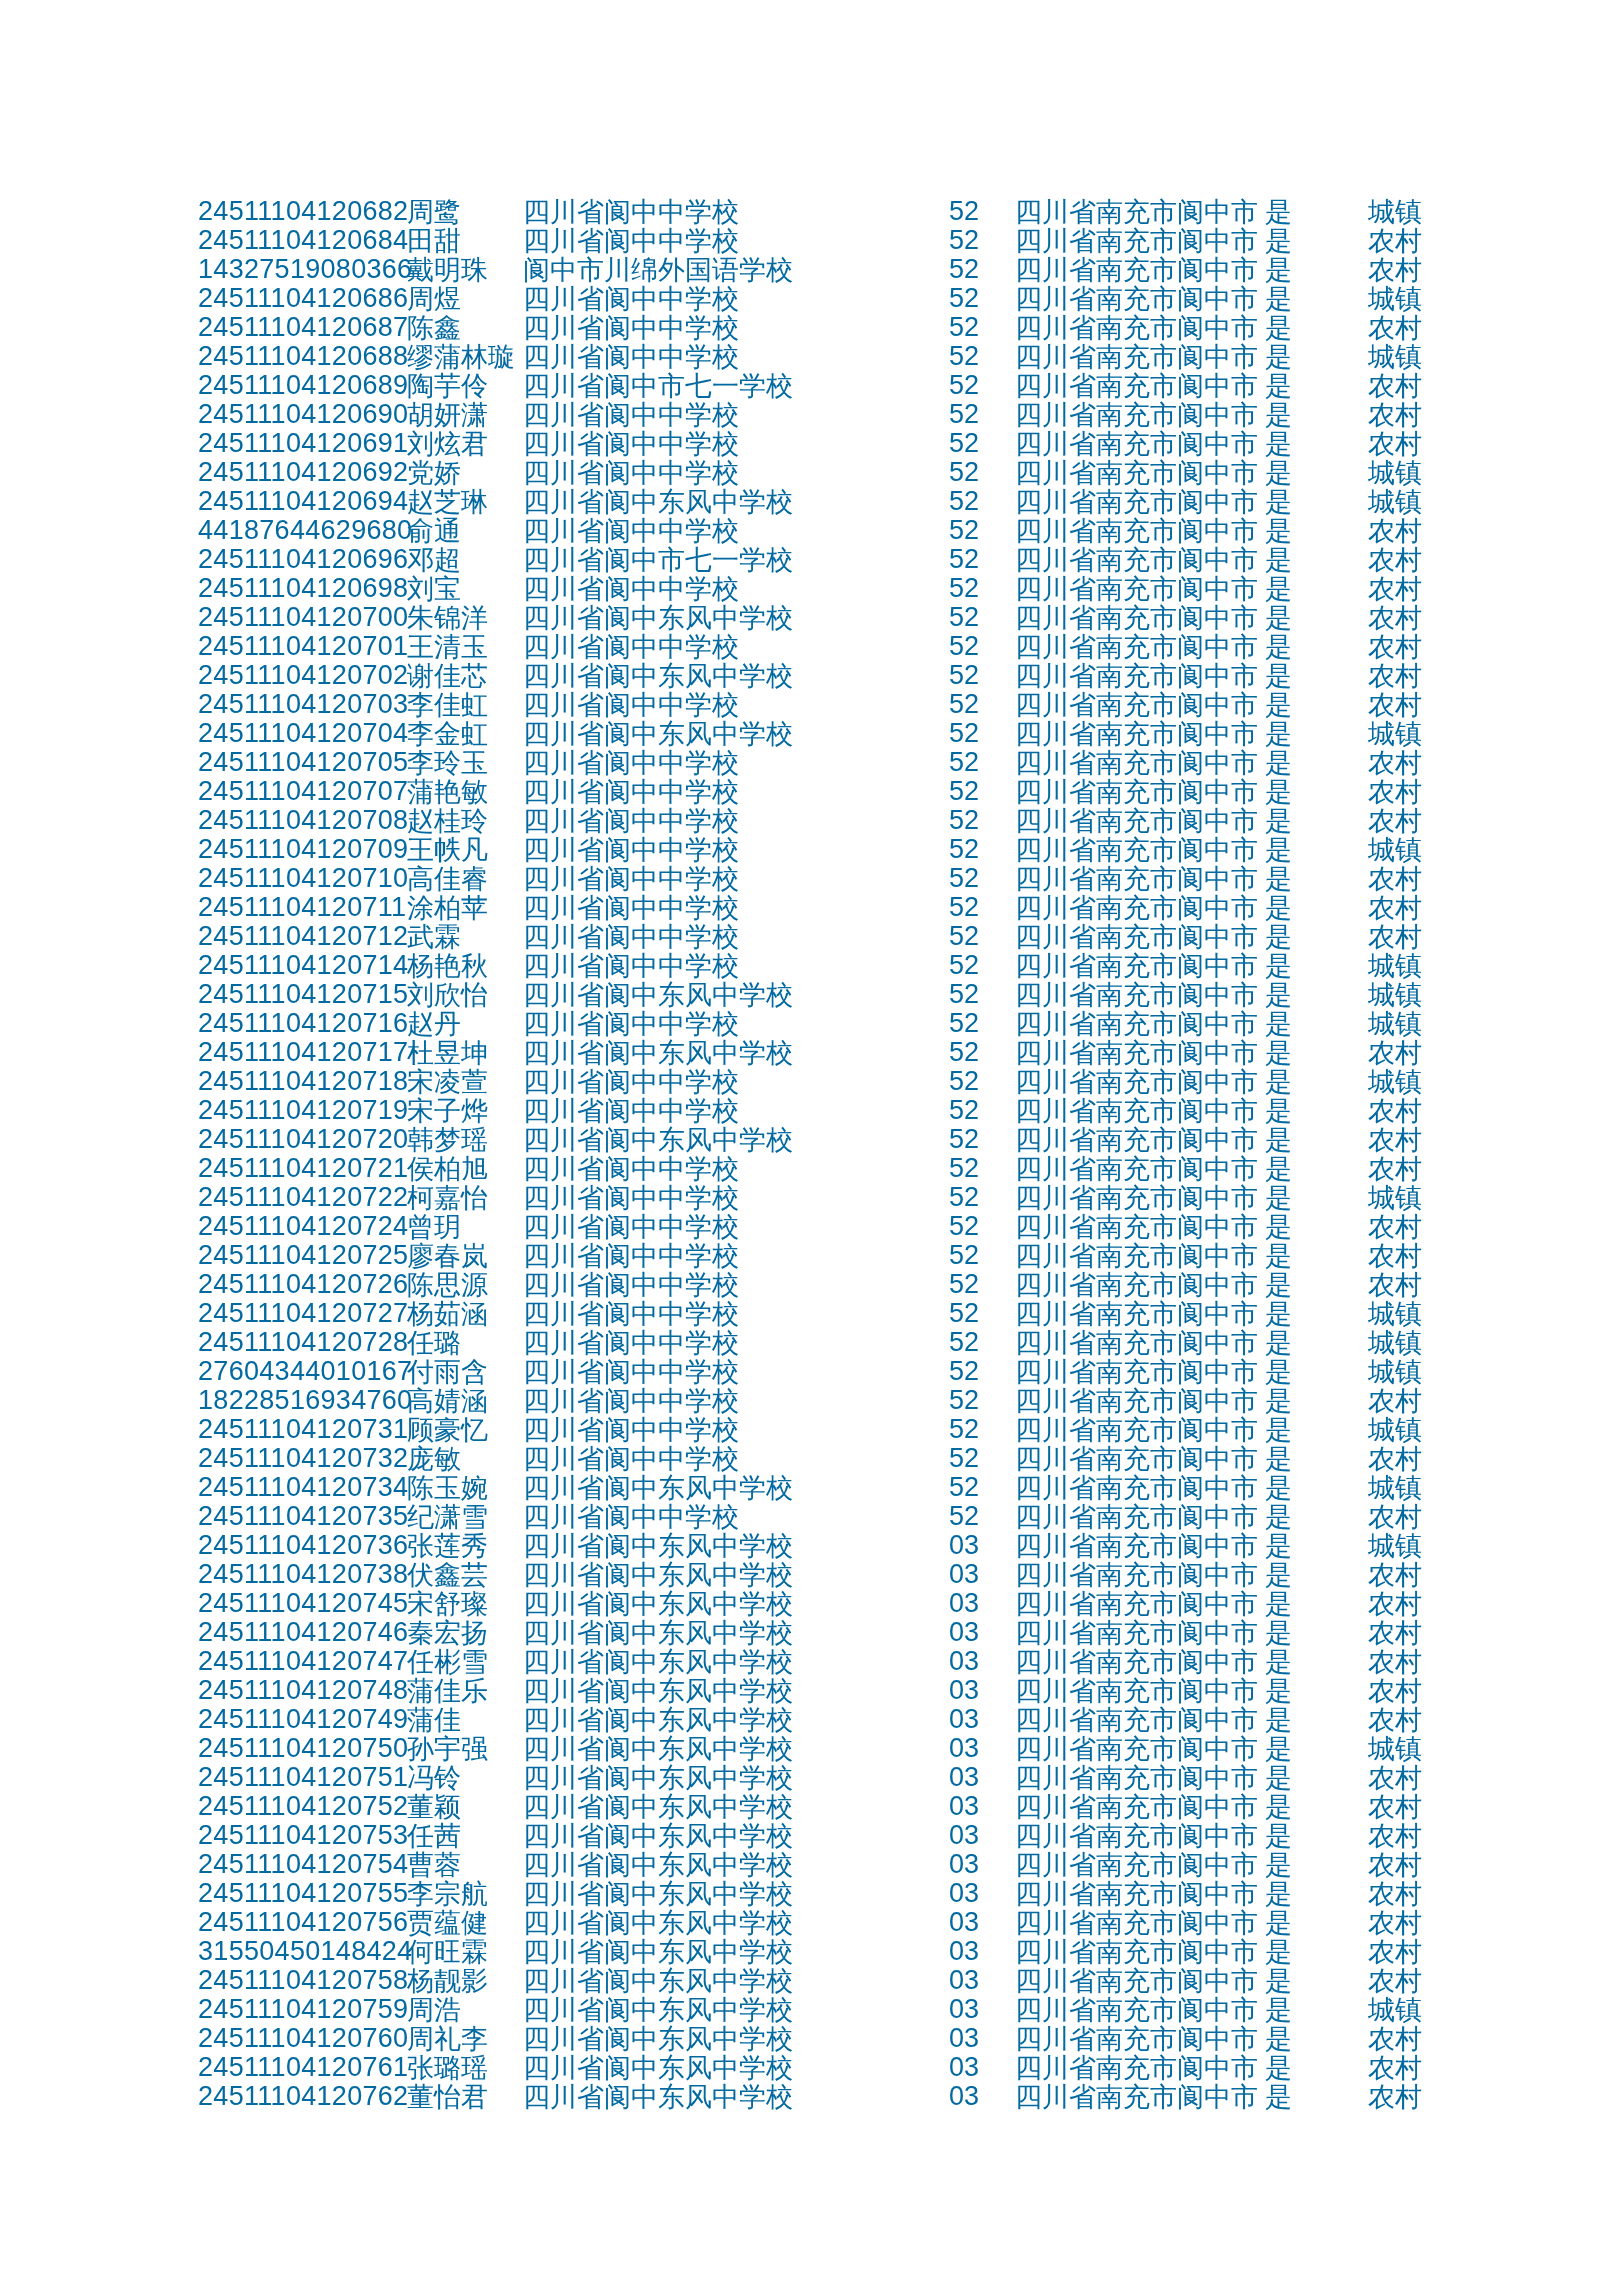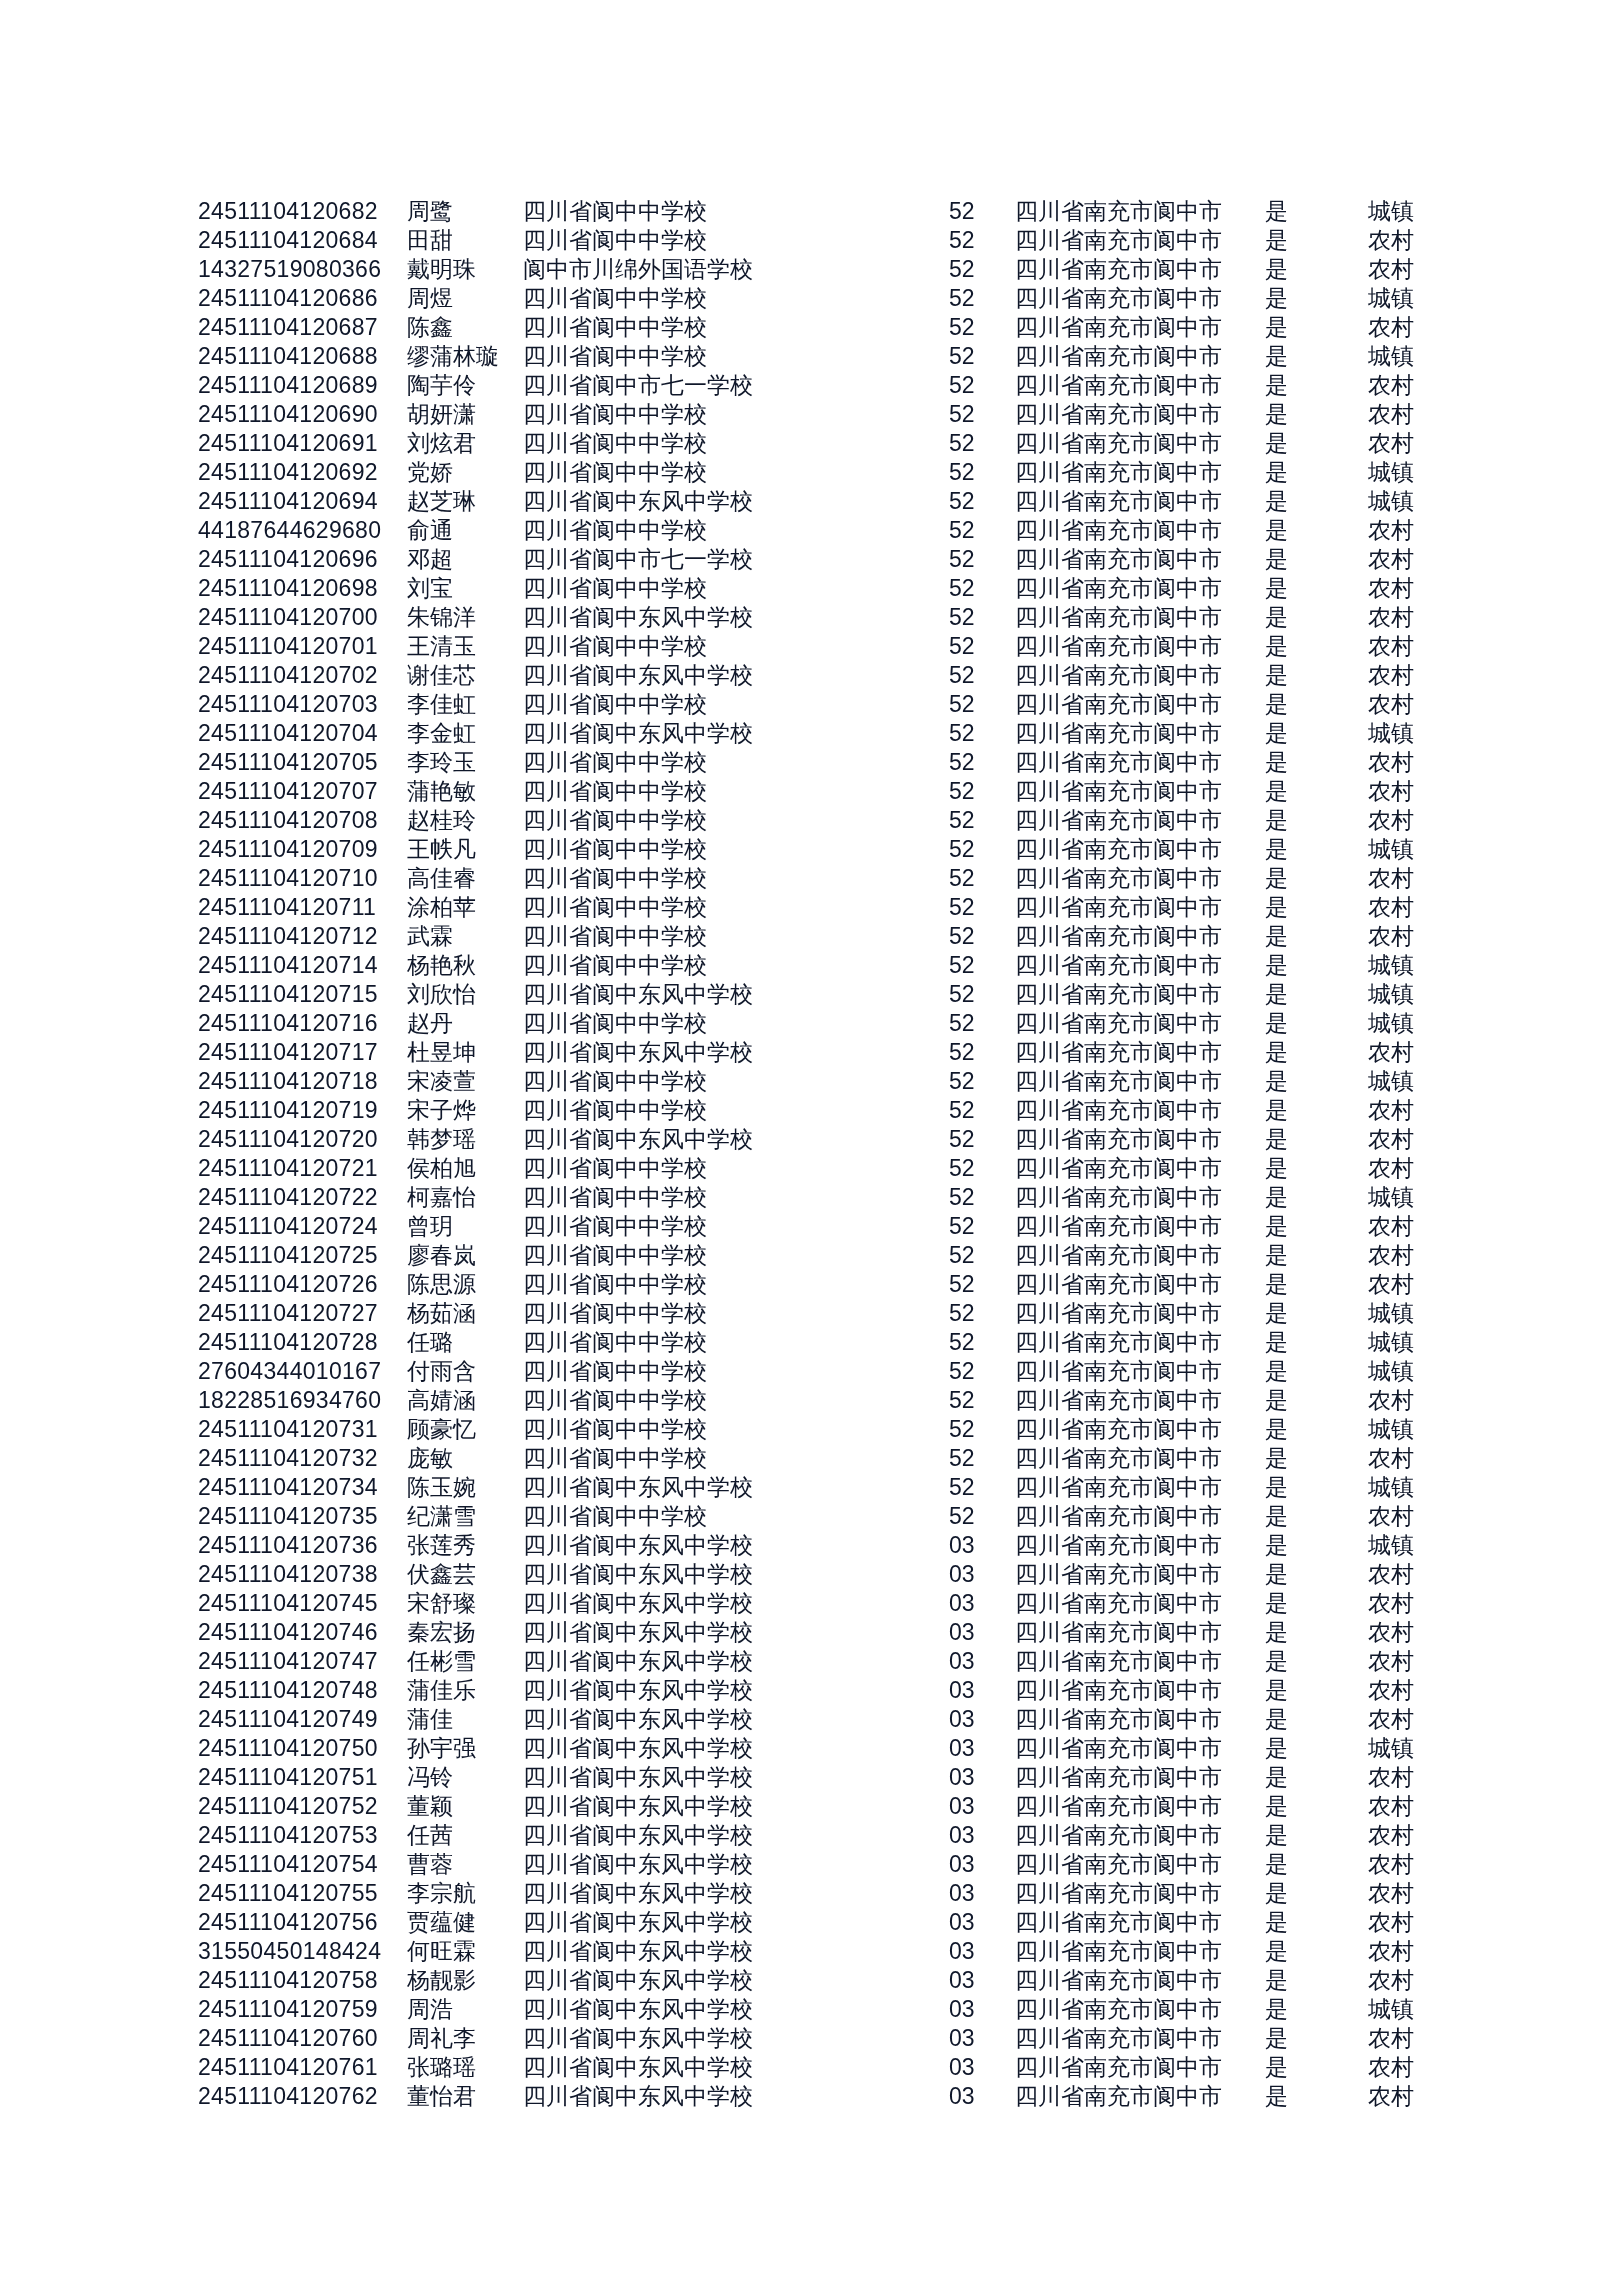--- a/index.html
+++ b/index.html
@@ -1,22 +1,22 @@
 <!DOCTYPE html>
 <html style="font-size:10.5px"><head>
 <meta charset="utf-8">
 <style>
   html,body{margin:0;padding:0;background:#888;}
   .page{
     position:relative;
     width:1623px;height:2295px;
     margin:0 auto;
     background:#ffffff;
-    color:#0f172a;
-    font-size:23px;
+    color:#0369a1;
+    font-size:27px;
     overflow:hidden;
   }
   .rows{position:absolute;top:196px;left:0;right:0;}
   .row{position:relative;height:29px;}
   .c{
     position:absolute;top:50%;transform:translateY(-50%);
     white-space:nowrap;line-height:1;
     font-family:"DejaVu Serif","Liberation Serif",serif;
   }
   .c.id{left:198px;font-family:"Liberation Sans",sans-serif;letter-spacing:0.3px;}

